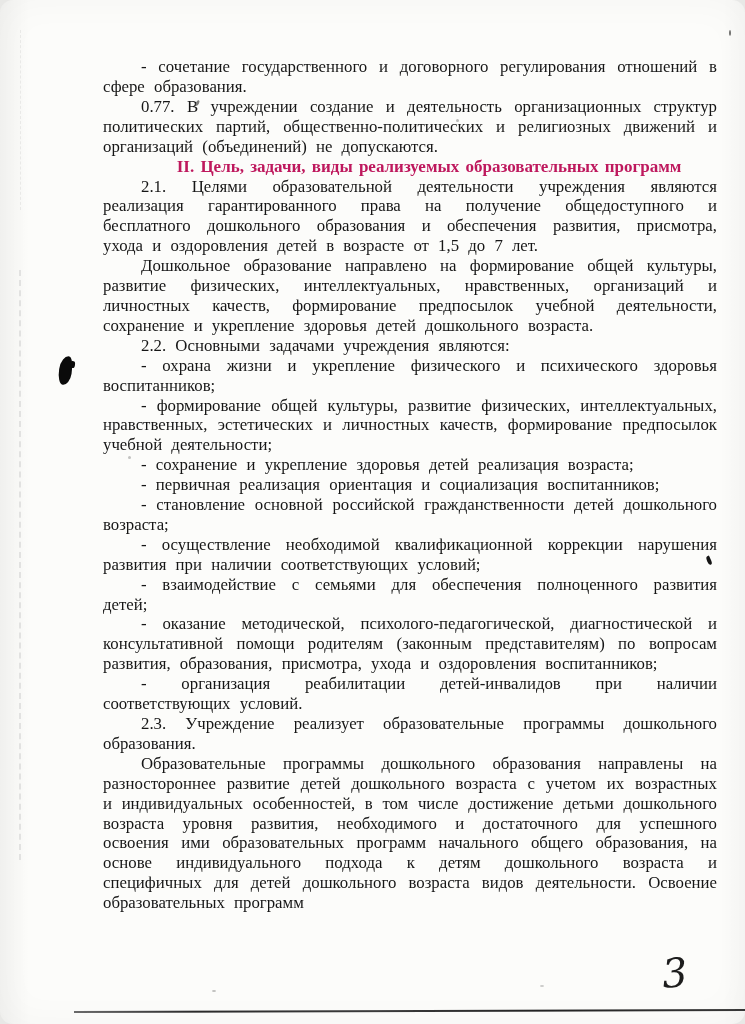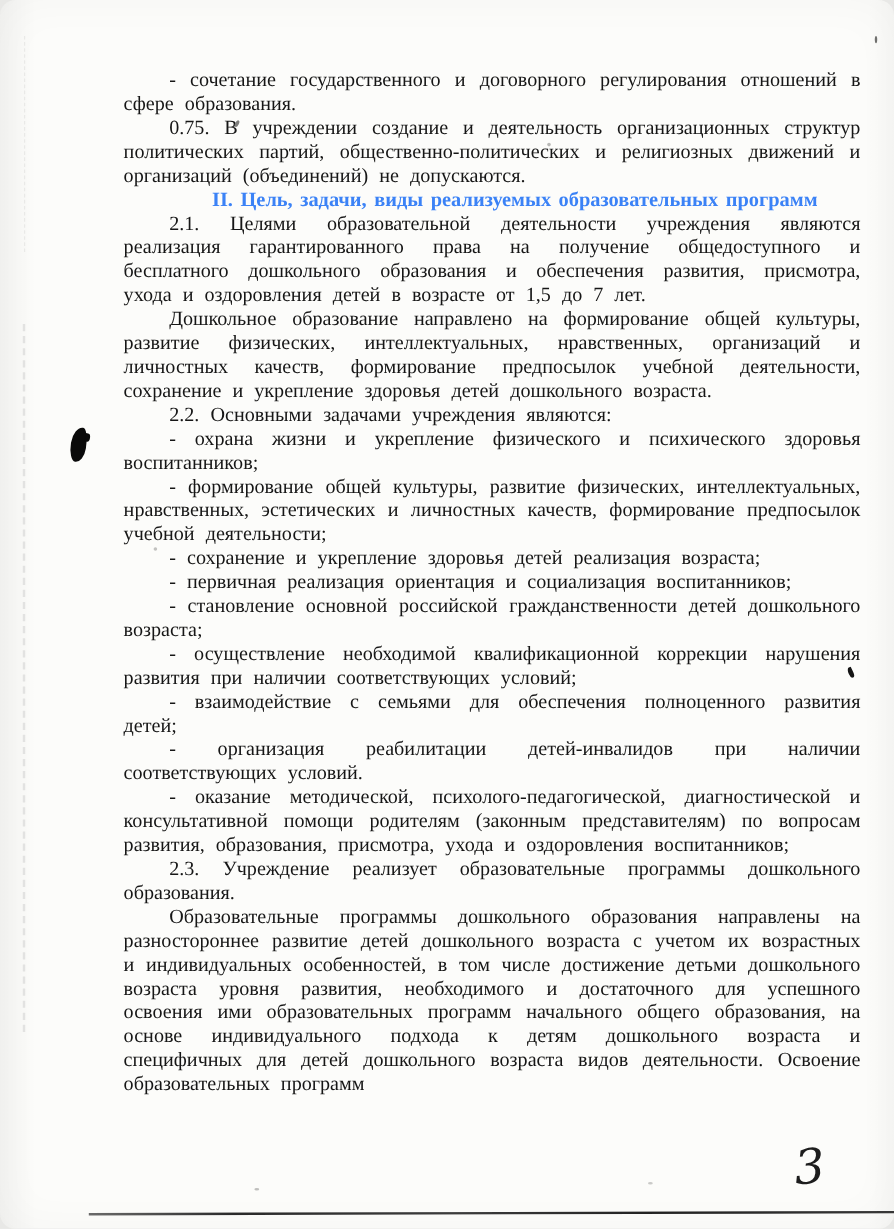--- a/index.html
+++ b/index.html
@@ -39,21 +39,21 @@
     text-indent: 38px;
   }
   .section-heading {
     font-size: 17px;
     font-weight: bold;
     text-align: center;
     text-indent: 0;
     margin: 21px 0;
     word-spacing: 2px;
     line-height: 20px;
-    color: #3b82f6;
+    color: #be185d;
   }
   .page-number {
     position: absolute;
     left: 662px;
     top: 953px;
     font-family: "DejaVu Serif", serif;
     font-style: italic;
     font-size: 40px;
     color: #1d1d1d;
     transform: rotate(-5deg);
@@ -114,36 +114,36 @@
     border-left: 1px dashed rgba(40,40,40,0.07);
   }
 </style>
 </head>
 <body>
 
 <div class="page">
 
   <div class="text-block">
     <p>- сочетание государственного и договорного регулирования отношений в сфере образования.</p>
-    <p>0.75. В учреждении создание и деятельность организационных структур политических партий, общественно-политических и религиозных движений и организаций (объединений) не допускаются.</p>
+    <p>0.77. В учреждении создание и деятельность организационных структур политических партий, общественно-политических и религиозных движений и организаций (объединений) не допускаются.</p>
 
     <p class="section-heading">II. Цель, задачи, виды реализуемых образовательных программ</p>
 
     <p>2.1. Целями образовательной деятельности учреждения являются реализация гарантированного права на получение общедоступного и бесплатного дошкольного образования и обеспечения развития, присмотра, ухода и оздоровления детей в возрасте от 1,5 до 7 лет.</p>
     <p>Дошкольное образование направлено на формирование общей культуры, развитие физических, интеллектуальных, нравственных, организаций и личностных качеств, формирование предпосылок учебной деятельности, сохранение и укрепление здоровья детей дошкольного возраста.</p>
     <p>2.2. Основными задачами учреждения являются:</p>
     <p>- охрана жизни и укрепление физического и психического здоровья воспитанников;</p>
     <p>- формирование общей культуры, развитие физических, интеллектуальных, нравственных, эстетических и личностных качеств, формирование предпосылок учебной деятельности;</p>
     <p>- сохранение и укрепление здоровья детей реализация возраста;</p>
     <p>- первичная реализация ориентация и социализация воспитанников;</p>
     <p>- становление основной российской гражданственности детей дошкольного возраста;</p>
     <p>- осуществление необходимой квалификационной коррекции нарушения развития при наличии соответствующих условий;</p>
     <p>- взаимодействие с семьями для обеспечения полноценного развития детей;</p>
+    <p>- оказание методической, психолого-педагогической, диагностической и консультативной помощи родителям (законным представителям) по вопросам развития, образования, присмотра, ухода и оздоровления воспитанников;</p>
     <p>- организация реабилитации детей-инвалидов при наличии соответствующих условий.</p>
-    <p>- оказание методической, психолого-педагогической, диагностической и консультативной помощи родителям (законным представителям) по вопросам развития, образования, присмотра, ухода и оздоровления воспитанников;</p>
     <p>2.3. Учреждение реализует образовательные программы дошкольного образования.</p>
     <p>Образовательные программы дошкольного образования направлены на разностороннее развитие детей дошкольного возраста с учетом их возрастных и индивидуальных особенностей, в том числе достижение детьми дошкольного возраста уровня развития, необходимого и достаточного для успешного освоения ими образовательных программ начального общего образования, на основе индивидуального подхода к детям дошкольного возраста и специфичных для детей дошкольного возраста видов деятельности. Освоение образовательных программ</p>
   </div>
 
   <div class="page-number">3</div>
 
   <div class="bottom-scan-line"></div>
   <div class="ink-blot"></div>
   <div class="comma-speck"></div>
   <div class="speck s1"></div>

